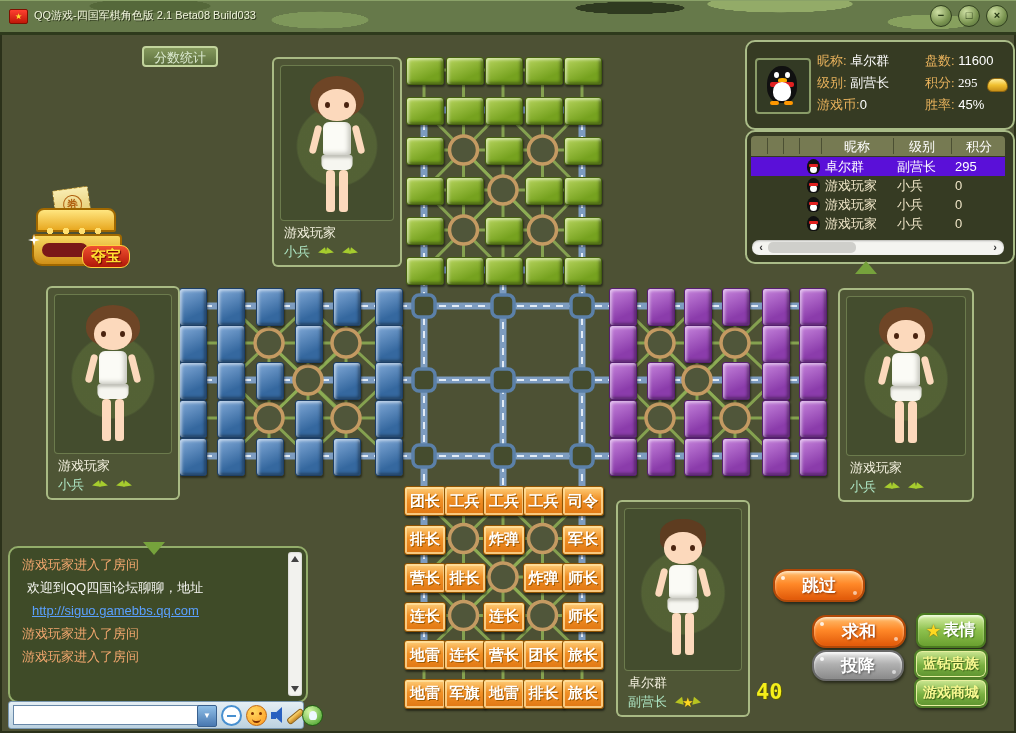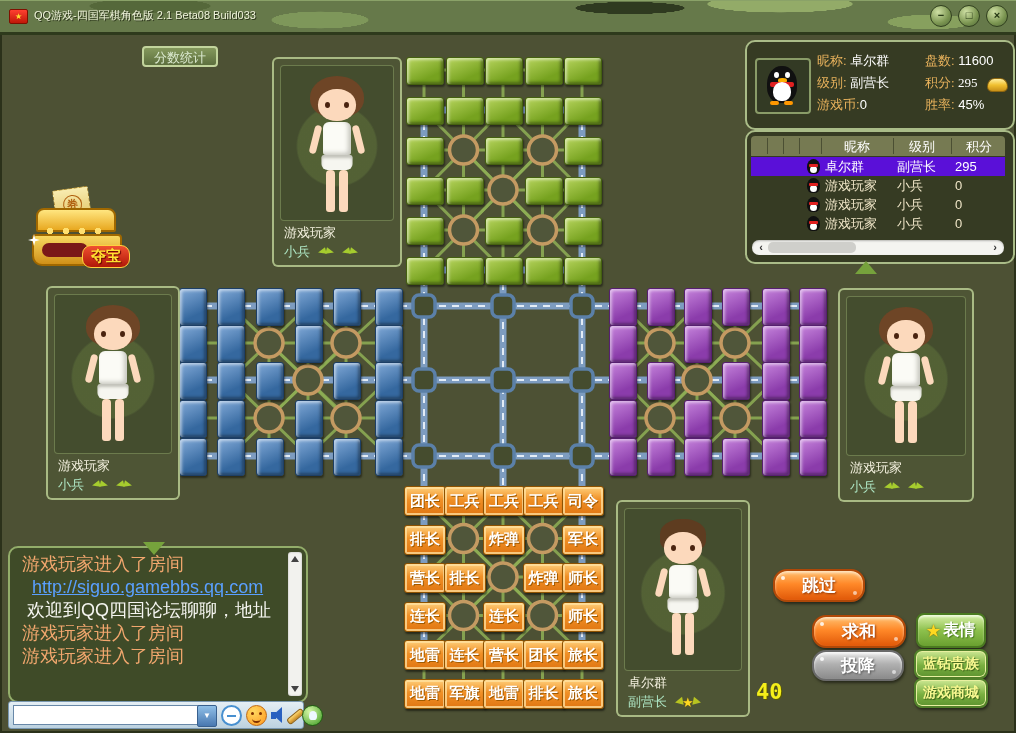--- a/index.html
+++ b/index.html
@@ -107,21 +107,21 @@
   #table-scrollbar{position:absolute;left:5px;bottom:7px;width:252px;height:15px;background:#f4f4f0;border-radius:7px;box-shadow:inset 0 1px 2px rgba(0,0,0,.25);}
   .hsb-arrow{position:absolute;top:0;width:14px;height:15px;font-size:11px;font-weight:bold;color:#333;text-align:center;line-height:15px;cursor:pointer;}
   .hsb-arrow.left{left:2px}.hsb-arrow.right{right:2px}
   #hsb-thumb{position:absolute;left:16px;top:2px;width:88px;height:11px;background:#cfcfcb;border-radius:5px;cursor:pointer;}
   .tri-up{width:0;height:0;border:11px solid transparent;border-bottom:13px solid #76a23c;border-top:0;}
   .tri-down{width:0;height:0;border:11px solid transparent;border-top:13px solid #76a23c;border-bottom:0;}
   
   #chat-panel{position:absolute;left:8px;top:546px;width:296px;height:153px;border:2px solid #93ad6a;border-radius:10px;
     background:rgba(62,74,40,.93);z-index:3;}
   #chat-messages{position:absolute;left:4px;top:5px;right:22px;}
-  .chat-line{font-size:18px;line-height:23px;padding-left:8px;white-space:nowrap;overflow:hidden;}
+  .chat-line{font-size:13px;line-height:23px;padding-left:8px;white-space:nowrap;overflow:hidden;}
   .chat-line.orange{color:#f2a76e;}
   .chat-line.white{color:#f5f5f0;padding-left:13px;}
   .chat-line.link{color:#5aa0ff;text-decoration:underline;padding-left:18px;cursor:pointer;}
   #chat-scrollbar{position:absolute;right:4px;top:4px;width:14px;bottom:5px;background:#f2f2ee;border-radius:3px;box-shadow:inset 0 0 2px rgba(0,0,0,.3);}
   .vsb-arrow{position:absolute;left:3px;width:0;height:0;border:4px solid transparent;cursor:pointer;}
   .vsb-arrow.up{top:4px;border-bottom:6px solid #444;border-top:0;}
   .vsb-arrow.down{bottom:4px;border-top:6px solid #444;border-bottom:0;}
   #chat-handle{position:absolute;left:143px;top:542px;z-index:4;cursor:pointer;}
   #table-handle{position:absolute;left:855px;top:261px;z-index:4;cursor:pointer;}
   
@@ -630,22 +630,22 @@
       <span class="hsb-arrow left">‹</span>
       <div id="hsb-thumb"></div>
       <span class="hsb-arrow right">›</span>
     </div>
   </div>
   <div id="table-handle" class="tri-up"></div>
 
   <div id="chat-panel">
     <div id="chat-messages">
         <div class="chat-line orange">游戏玩家进入了房间</div>
+        <div class="chat-line white">欢迎到QQ四国论坛聊聊，地址</div>
         <div class="chat-line link">http://siguo.gamebbs.qq.com</div>
-        <div class="chat-line white">欢迎到QQ四国论坛聊聊，地址</div>
         <div class="chat-line orange">游戏玩家进入了房间</div>
         <div class="chat-line orange">游戏玩家进入了房间</div>
       </div>
     <div id="chat-scrollbar">
       <div class="vsb-arrow up"></div>
       <div class="vsb-arrow down"></div>
     </div>
   </div>
   <div id="chat-handle" class="tri-down"></div>
 

